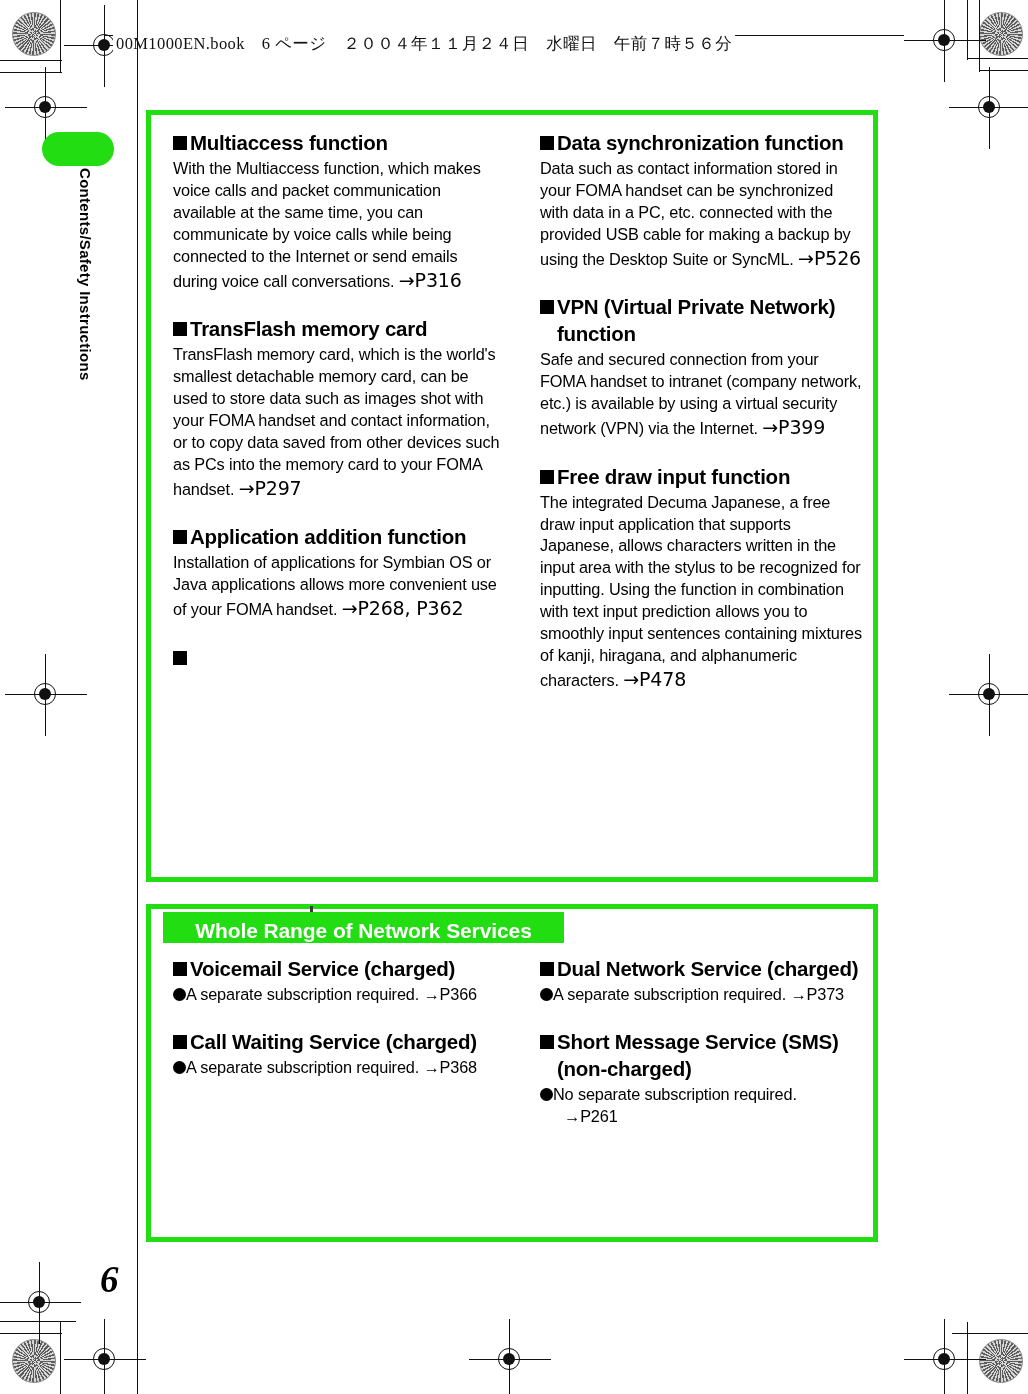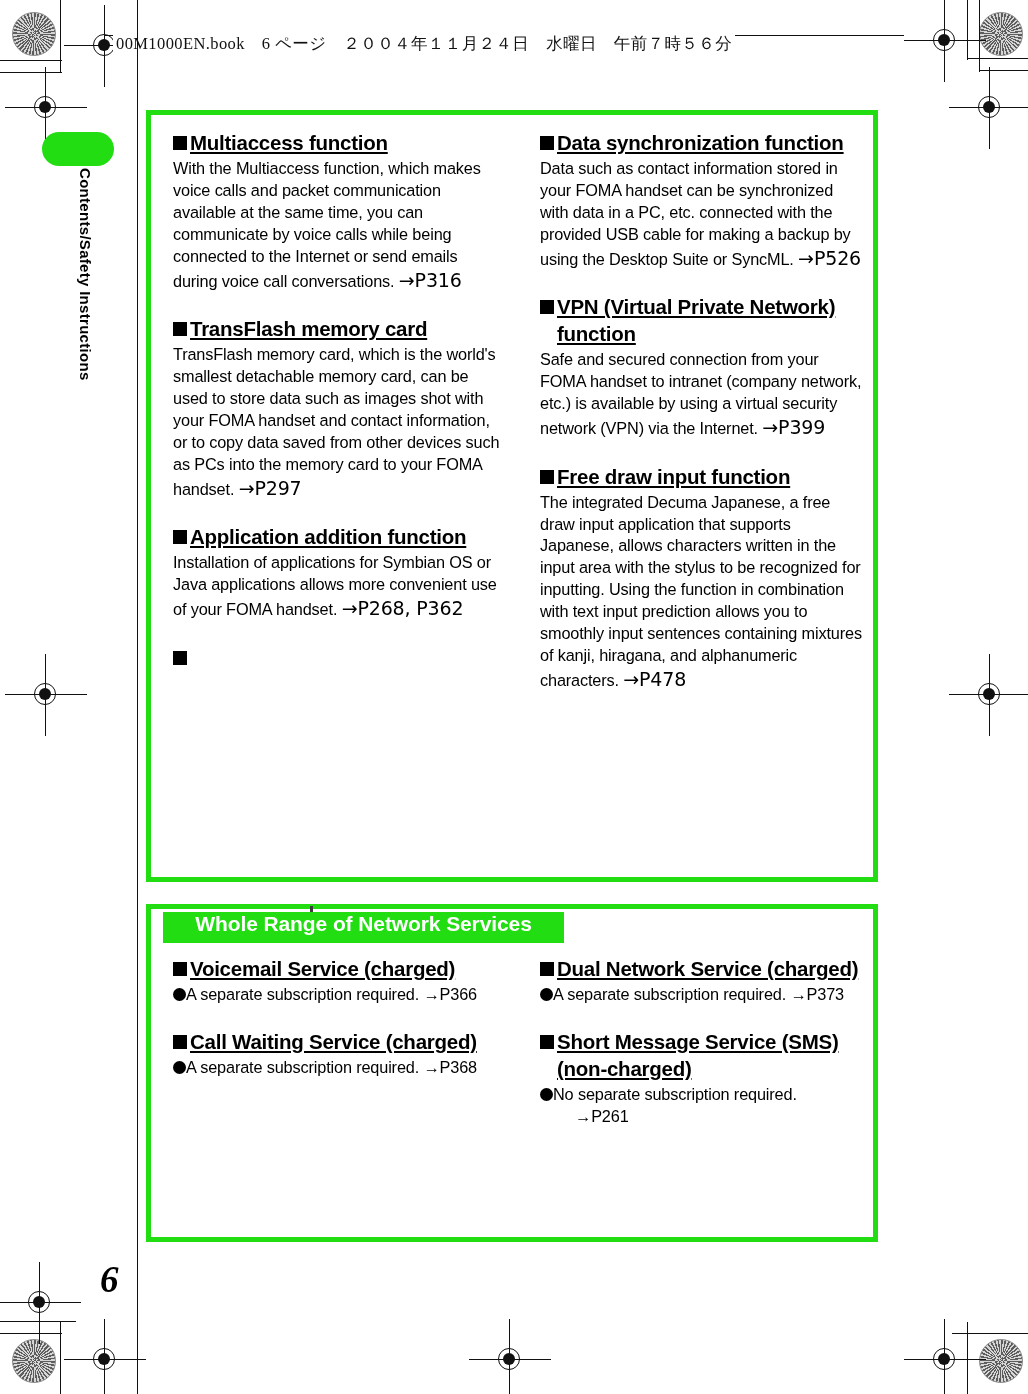--- a/index.html
+++ b/index.html
@@ -172,21 +172,20 @@
   .entry:last-child { margin-bottom: 0; }
 
   .entry-title {
     font-size: 20.5px;
     font-weight: bold;
     line-height: 1.32;
     letter-spacing: -0.25px;
     margin: 0 0 2px 0;
     text-indent: -17px;
     padding-left: 17px;
-    text-decoration: underline;
   }
   .entry-title .sq {
     display: inline-block;
     width: 14px;
     height: 14px;
     background: #000;
     margin-right: 3px;
     vertical-align: 0px;
   }
   .entry-body {
@@ -219,21 +218,21 @@
 
   
   .banner {
     position: absolute;
     left: 163px;
     top: 912px;
     width: 401px;
     height: 31px;
     background: #22dd11;
     display: flex;
-    align-items: flex-start;
+    align-items: flex-end;
     justify-content: center;
   }
   .banner-label {
     color: #ffffff;
     font-size: 21px;
     font-weight: bold;
     letter-spacing: -0.1px;
     white-space: nowrap;
   }
   .banner-tick {
@@ -402,21 +401,21 @@
 
     <div class="col right">
 
       <div class="entry">
         <p class="entry-title"><span class="sq"></span><span>Dual Network Service (charged)</span></p>
         <p class="bullet-line"><span class="dot"></span><span>A separate subscription required. </span><span class="arrow">→P373</span></p>
       </div>
 
       <div class="entry">
         <p class="entry-title"><span class="sq"></span><span>Short Message Service (SMS) (non-charged)</span></p>
-        <p class="bullet-line"><span class="dot"></span><span>No separate subscription required.</span><br><span class="arrow" style="margin-left:19px;">→P261</span></p>
+        <p class="bullet-line"><span class="dot"></span><span>No separate subscription required.</span><br><span class="arrow" style="margin-left:8px;">→P261</span></p>
       </div>
 
     </div>
   </div>
 </div>
 
 <div class="banner-tick"></div>
 <div class="banner">
   <span class="banner-label">Whole Range of Network Services</span>
 </div>

